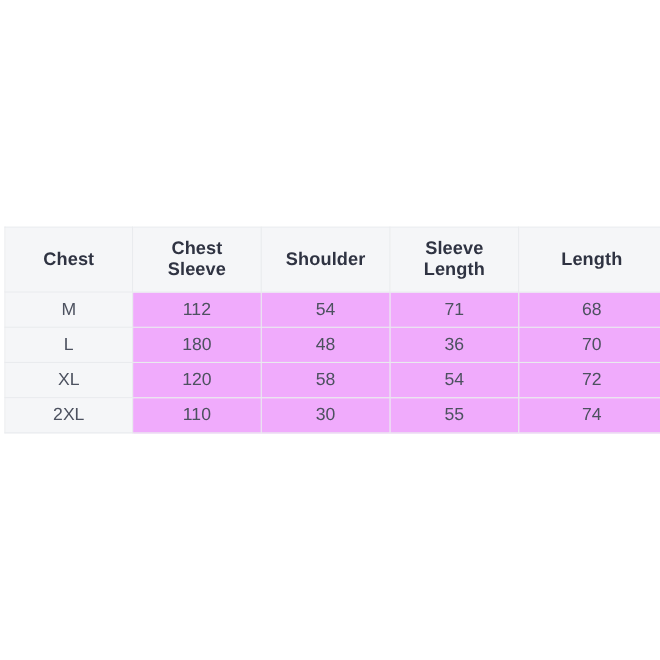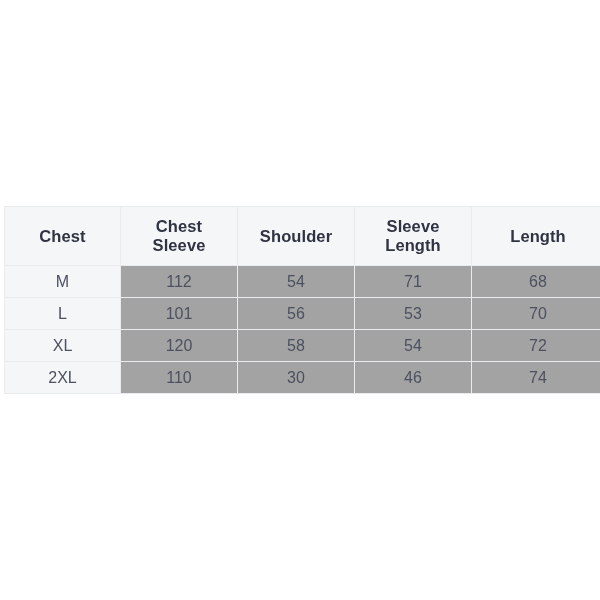--- a/index.html
+++ b/index.html
@@ -47,21 +47,21 @@
     color: #2f3342;
     font-weight: bold;
     font-size: 16.5px;
     line-height: 1.15;
     letter-spacing: 0.1px;
   }
 
   
   table.size-chart tbody td {
     height: 31px;
-    background: #a3a3a3;
+    background: #f0abfc;
     color: #4c515f;
     font-weight: normal;
     font-size: 16px;
     line-height: 1.1;
   }
 
   
   table.size-chart tbody td.col-size {
     background: #f5f6f8;
   }
@@ -113,34 +113,34 @@
     <tbody>
       <tr>
         <td class="col-size">M</td>
         <td>112</td>
         <td>54</td>
         <td>71</td>
         <td>68</td>
       </tr>
       <tr>
         <td class="col-size">L</td>
-        <td>101</td>
-        <td>56</td>
-        <td>53</td>
+        <td>180</td>
+        <td>48</td>
+        <td>36</td>
         <td>70</td>
       </tr>
       <tr>
         <td class="col-size">XL</td>
         <td>120</td>
         <td>58</td>
         <td>54</td>
         <td>72</td>
       </tr>
       <tr>
         <td class="col-size">2XL</td>
         <td>110</td>
         <td>30</td>
-        <td>46</td>
+        <td>55</td>
         <td>74</td>
       </tr>
     </tbody>
   </table>
 </div>
 
 </body></html>

